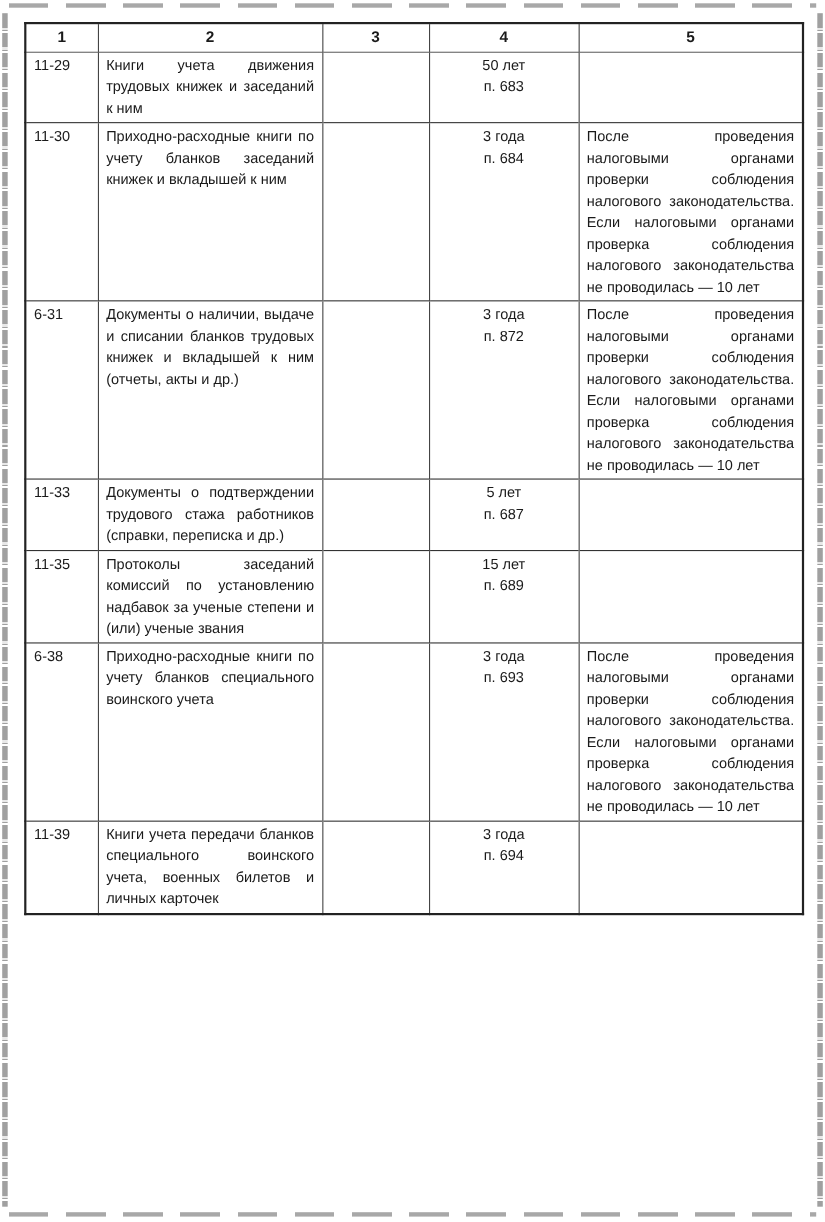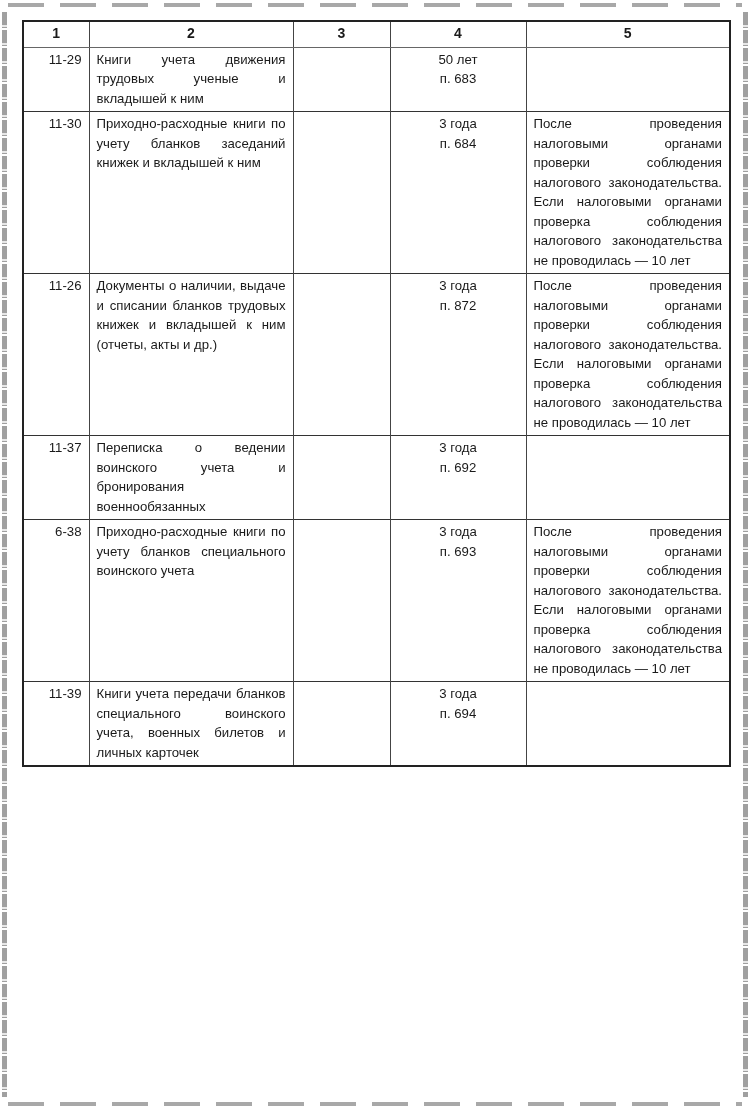--- a/index.html
+++ b/index.html
@@ -13,21 +13,21 @@
     background: repeating-linear-gradient(180deg, #a0a0a0 0 13px, #e8e8e8 13px 15px, #a0a0a0 15px 16px, transparent 16px 18px); }
   .dash-left { left: 2px; }
   .dash-right { left: 743px; }
   table.doc { position: absolute; left: 22px; top: 20px; width: 707px; border-collapse: collapse;
     border: 2px solid #222; table-layout: fixed; }
   table.doc th, table.doc td { border-left: 1px solid #444; border-right: 1px solid #444;
     vertical-align: top; font-size: 13.2px; line-height: 19.5px; padding: 2px 7px 3px 7px; }
   table.doc th { font-weight: bold; text-align: center; font-size: 14px; padding: 2px 4px 3px 4px;
     border-bottom: 1px solid #666; height: 18px; }
   table.doc td { border-top: 1.5px solid #333; }
-  td.c1 { text-align: right; }
+  td.c1 { text-align: left; }
   td.c2 { text-align: justify; }
   td.c4 { text-align: center; }
   td.c5 { text-align: justify; }
   .line { display: block; }
 </style>
 </head>
 <body>
 
 <div class="dash-top"></div>
 <div class="dash-left"></div>
@@ -47,66 +47,76 @@
       <th>1</th>
       <th>2</th>
       <th>3</th>
       <th>4</th>
       <th>5</th>
     </tr>
   </thead>
   <tbody id="rows">
   <tr style="height: 44px;">
     <td class="c1">11-29</td>
-    <td class="c2">Книги учета движения трудовых ученые и вкладышей к ним</td>
+    <td class="c2">Книги учета движения трудовых книжек и заседаний к ним</td>
     <td class="c3"></td>
     <td class="c4">
       <span class="line">50 лет</span>
       <span class="line">п. 683</span>
     </td>
     <td class="c5"></td>
   </tr>
 
   <tr style="height: 140px;">
     <td class="c1">11-30</td>
     <td class="c2">Приходно-расходные книги по учету бланков заседаний книжек и вкладышей к ним</td>
     <td class="c3"></td>
     <td class="c4">
       <span class="line">3 года</span>
       <span class="line">п. 684</span>
     </td>
     <td class="c5">После проведения налоговыми органами проверки соблюдения налогового законодательства. Если налоговыми органами проверка соблюдения налогового законодательства не проводилась — 10 лет</td>
   </tr>
 
   <tr style="height: 140px;">
-    <td class="c1">11-26</td>
+    <td class="c1">6-31</td>
     <td class="c2">Документы о наличии, выдаче и списании бланков трудовых книжек и вкладышей к ним (отчеты, акты и др.)</td>
     <td class="c3"></td>
     <td class="c4">
       <span class="line">3 года</span>
       <span class="line">п. 872</span>
     </td>
     <td class="c5">После проведения налоговыми органами проверки соблюдения налогового законодательства. Если налоговыми органами проверка соблюдения налогового законодательства не проводилась — 10 лет</td>
   </tr>
 
 
-
-
-
-
-  <tr style="height: 64px;">
-    <td class="c1">11-37</td>
-    <td class="c2">Переписка о ведении воинского учета и бронирования военнообязанных</td>
+  <tr style="height: 63px;">
+    <td class="c1">11-33</td>
+    <td class="c2">Документы о подтверждении трудового стажа работников (справки, переписка и др.)</td>
     <td class="c3"></td>
     <td class="c4">
-      <span class="line">3 года</span>
-      <span class="line">п. 692</span>
+      <span class="line">5 лет</span>
+      <span class="line">п. 687</span>
     </td>
     <td class="c5"></td>
   </tr>
+
+
+  <tr style="height: 83px;">
+    <td class="c1">11-35</td>
+    <td class="c2">Протоколы заседаний комиссий по установлению надбавок за ученые степени и (или) ученые звания</td>
+    <td class="c3"></td>
+    <td class="c4">
+      <span class="line">15 лет</span>
+      <span class="line">п. 689</span>
+    </td>
+    <td class="c5"></td>
+  </tr>
+
+
 
   <tr style="height: 141px;">
     <td class="c1">6-38</td>
     <td class="c2">Приходно-расходные книги по учету бланков специального воинского учета</td>
     <td class="c3"></td>
     <td class="c4">
       <span class="line">3 года</span>
       <span class="line">п. 693</span>
     </td>
     <td class="c5">После проведения налоговыми органами проверки соблюдения налогового законодательства. Если налоговыми органами проверка соблюдения налогового законодательства не проводилась — 10 лет</td>

